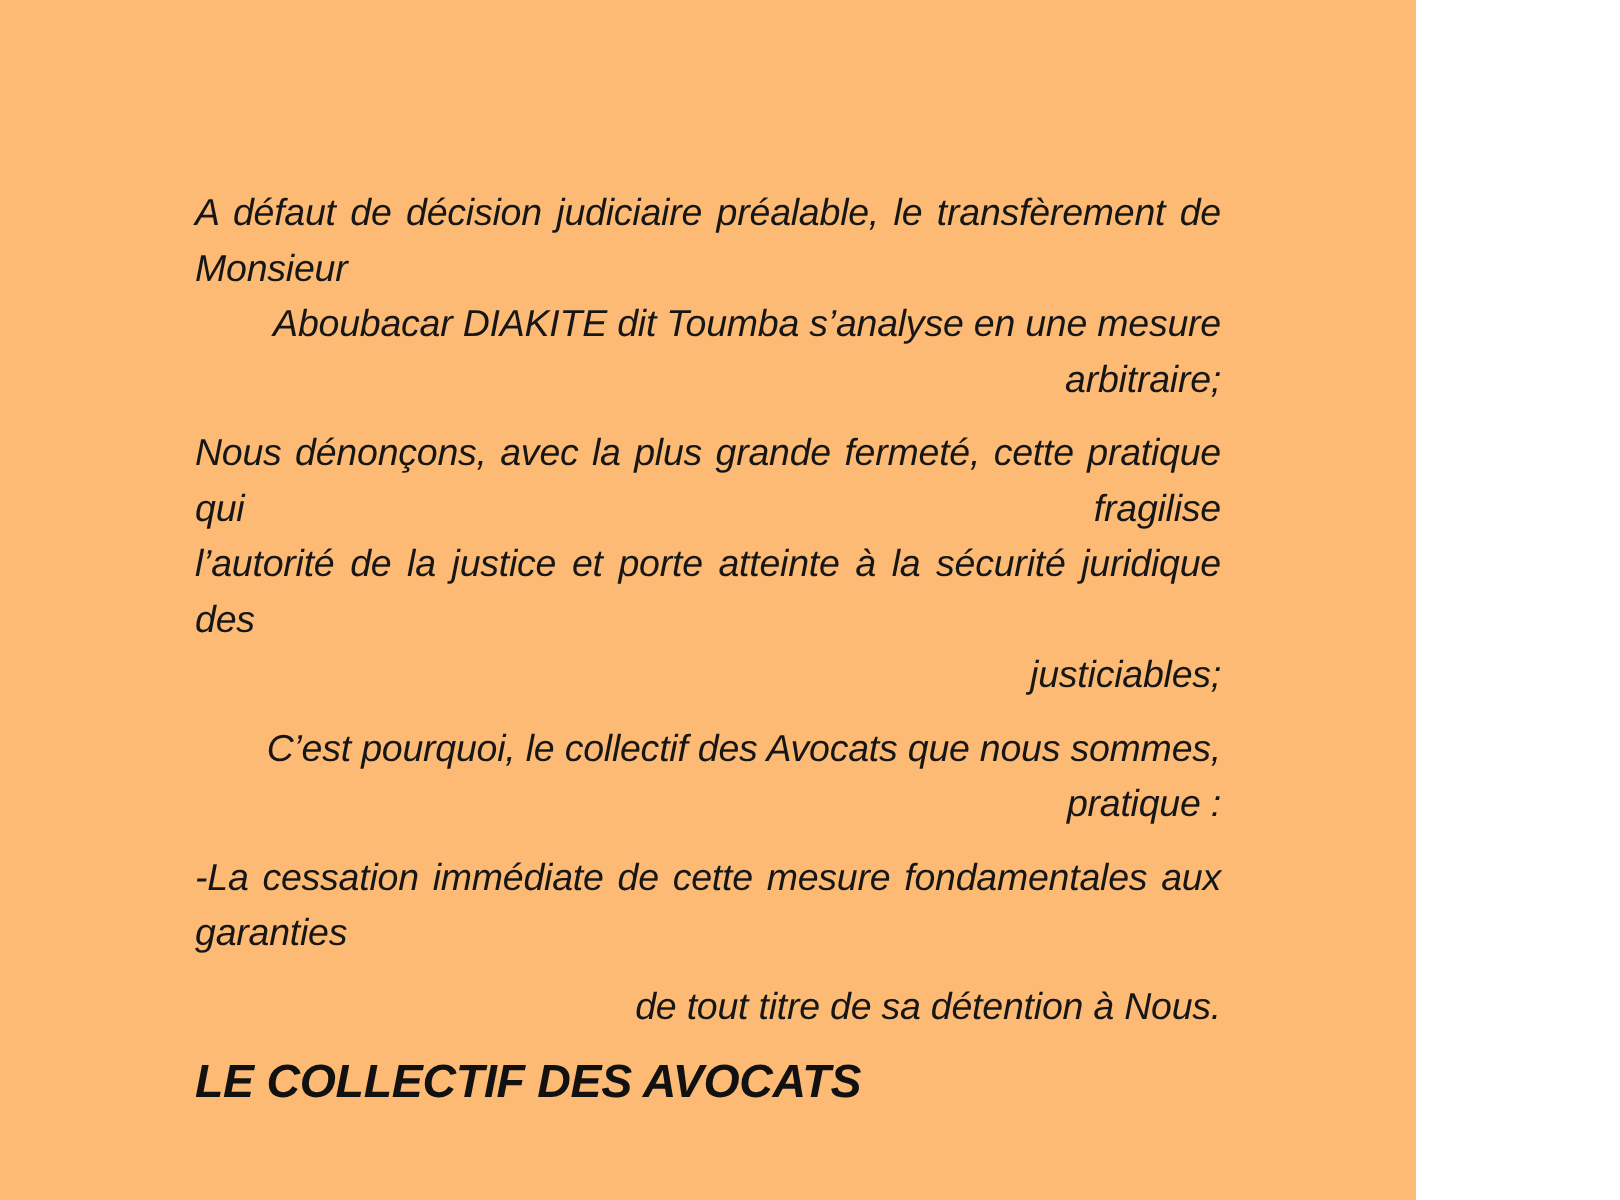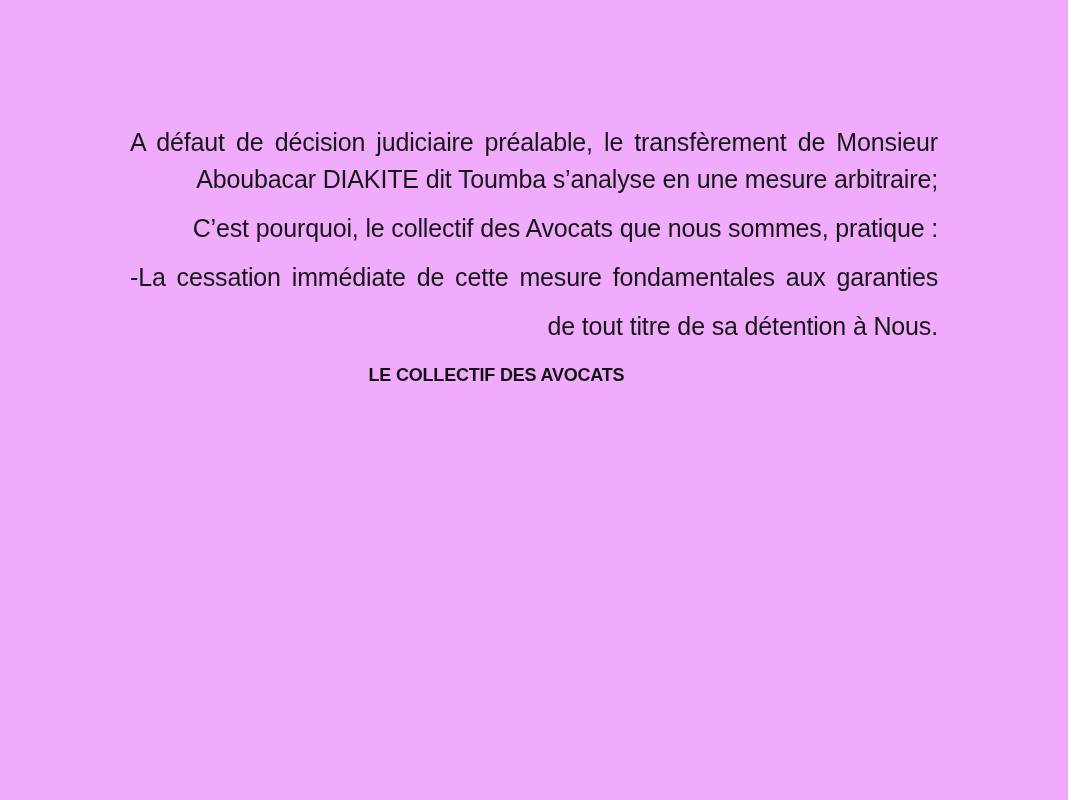--- a/index.html
+++ b/index.html
@@ -3,61 +3,66 @@
 <meta charset="utf-8">
 <style>
   * { margin: 0; padding: 0; box-sizing: border-box; }
   html, body {
     width: 1080px;
     height: 800px;
     background: #ffffff;
     font-family: "Liberation Sans", "DejaVu Sans", sans-serif;
   }
   .page {
-    width: 1068px;
+    width: 944px;
     height: 800px;
     padding: 124px 130px 0 130px;
     overflow: hidden;
     color: #161616;
-    background: #f0abfc;
+    background: #fdba74;
+    font-style: italic;
   }
   .para {
     margin-bottom: 12px;
     font-size: 25px;
     line-height: 37px;
     letter-spacing: -0.15px;
   }
   .line { width: 100%; }
   
   .just {
     text-align: justify;
     text-align-last: justify;
   }
   
   .last { text-align: right; }
   .signature {
-    font-size: 18px;
+    font-size: 31px;
     line-height: 37px;
     font-weight: bold;
-    text-align: center;
     margin-right: 75px;
     letter-spacing: -0.2px;
     color: #111111;
   }
 </style>
 </head>
 <body>
 
 <div class="page">
 
   <div class="para">
     <div class="line just">A défaut de décision judiciaire préalable, le transfèrement de Monsieur</div>
     <div class="line last">Aboubacar DIAKITE dit Toumba s’analyse en une mesure arbitraire;</div>
   </div>
 
+  <div class="para">
+    <div class="line just">Nous dénonçons, avec la plus grande fermeté, cette pratique qui fragilise</div>
+    <div class="line just">l’autorité de la justice et porte atteinte à la sécurité juridique des</div>
+    <div class="line last">justiciables;</div>
+  </div>
 
   <div class="para">
     <div class="line last">C’est pourquoi, le collectif des Avocats que nous sommes, pratique :</div>
   </div>
 
   <div class="para">
     <div class="line just">-La cessation immédiate de cette mesure fondamentales aux garanties</div>
   </div>
 
   <div class="para">

